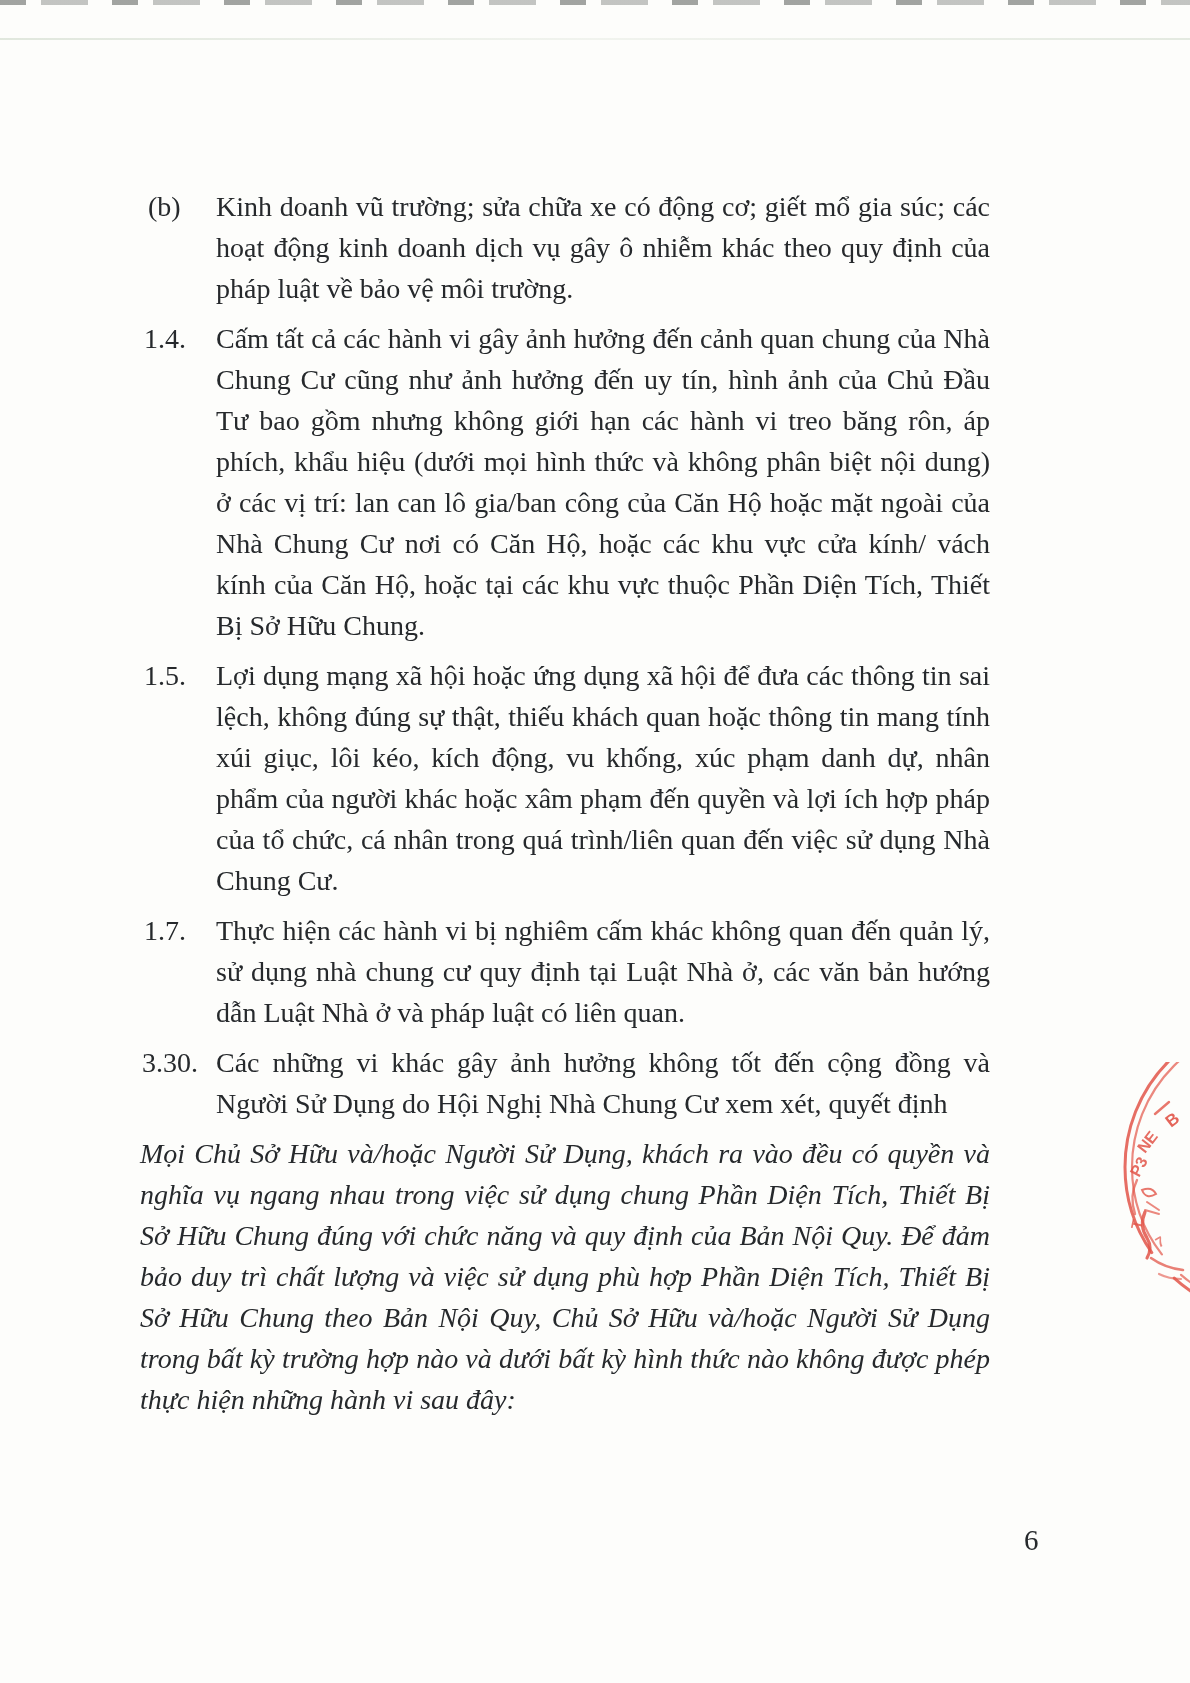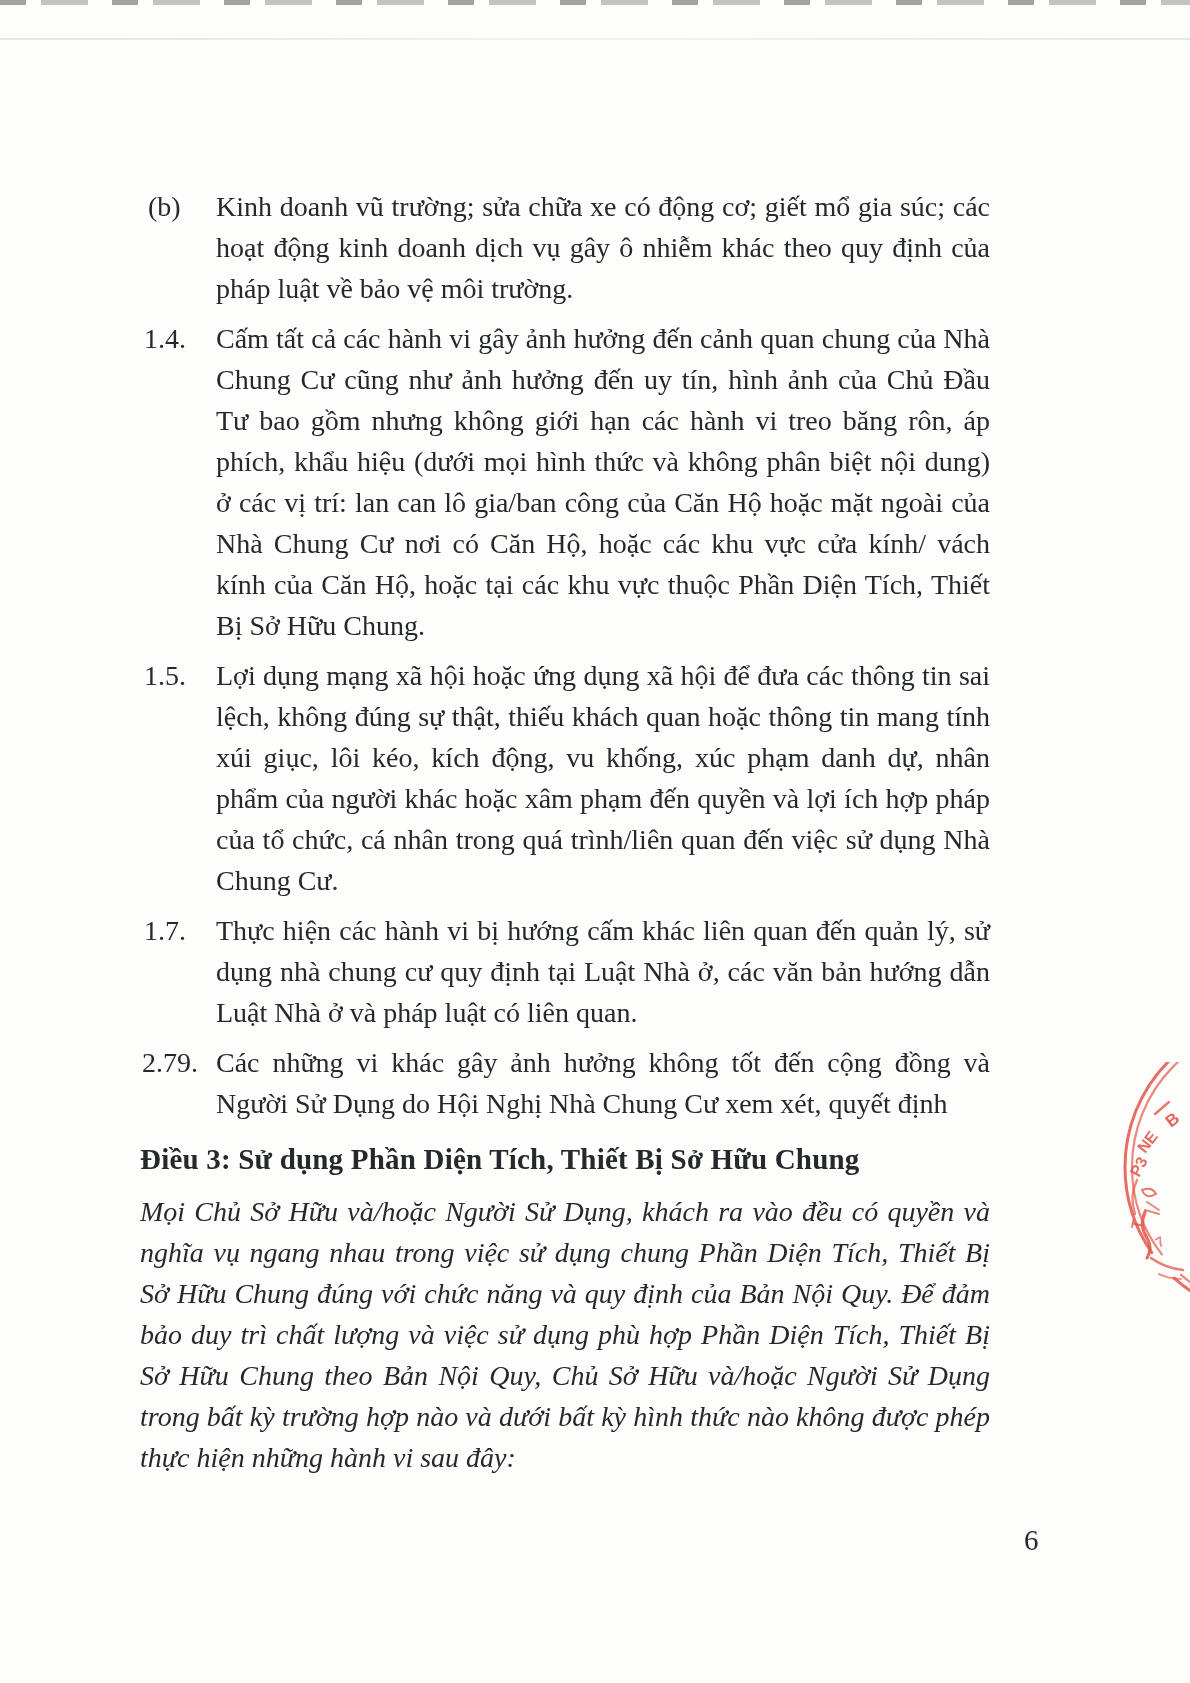--- a/index.html
+++ b/index.html
@@ -89,29 +89,28 @@
       <p class="para">Cấm tất cả các hành vi gây ảnh hưởng đến cảnh quan chung của Nhà Chung Cư cũng như ảnh hưởng đến uy tín, hình ảnh của Chủ Đầu Tư bao gồm nhưng không giới hạn các hành vi treo băng rôn, áp phích, khẩu hiệu (dưới mọi hình thức và không phân biệt nội dung) ở các vị trí: lan can lô gia/ban công của Căn Hộ hoặc mặt ngoài của Nhà Chung Cư nơi có Căn Hộ, hoặc các khu vực cửa kính/ vách kính của Căn Hộ, hoặc tại các khu vực thuộc Phần Diện Tích, Thiết Bị Sở Hữu Chung.</p>
     </div>
 
     <div class="item">
       <span class="item-label">1.5.</span>
       <p class="para">Lợi dụng mạng xã hội hoặc ứng dụng xã hội để đưa các thông tin sai lệch, không đúng sự thật, thiếu khách quan hoặc thông tin mang tính xúi giục, lôi kéo, kích động, vu khống, xúc phạm danh dự, nhân phẩm của người khác hoặc xâm phạm đến quyền và lợi ích hợp pháp của tổ chức, cá nhân trong quá trình/liên quan đến việc sử dụng Nhà Chung Cư.</p>
     </div>
 
     <div class="item">
       <span class="item-label">1.7.</span>
-      <p class="para">Thực hiện các hành vi bị hướng cấm khác liên quan đến quản lý, sử dụng nhà chung cư quy định tại Luật Nhà ở, các văn bản hướng dẫn Luật Nhà ở và pháp luật có liên quan.</p>
+      <p class="para">Thực hiện các hành vi bị nghiêm cấm khác không quan đến quản lý, sử dụng nhà chung cư quy định tại Luật Nhà ở, các văn bản hướng dẫn Luật Nhà ở và pháp luật có liên quan.</p>
     </div>
 
     <div class="item ten">
-      <span class="item-label">2.79.</span>
+      <span class="item-label">3.30.</span>
       <p class="para">Các những vi khác gây ảnh hưởng không tốt đến cộng đồng và Người Sử Dụng do Hội Nghị Nhà Chung Cư xem xét, quyết định</p>
     </div>
 
-    <h2 class="section-heading">Điều 3: Sử dụng Phần Diện Tích, Thiết Bị Sở Hữu Chung</h2>
 
     <p class="closing">Mọi Chủ Sở Hữu và/hoặc Người Sử Dụng, khách ra vào đều có quyền và nghĩa vụ ngang nhau trong việc sử dụng chung Phần Diện Tích, Thiết Bị Sở Hữu Chung đúng với chức năng và quy định của Bản Nội Quy. Để đảm bảo duy trì chất lượng và việc sử dụng phù hợp Phần Diện Tích, Thiết Bị Sở Hữu Chung theo Bản Nội Quy, Chủ Sở Hữu và/hoặc Người Sử Dụng trong bất kỳ trường hợp nào và dưới bất kỳ hình thức nào không được phép thực hiện những hành vi sau đây:</p>
 
   </div>
 
   <svg class="stamp" width="105" height="235" viewBox="0 0 105 235" xmlns="http://www.w3.org/2000/svg">
     <g fill="none" stroke="#e25549" stroke-linecap="round">
       <circle cx="190" cy="105" r="150" stroke-width="3" stroke-dasharray="70 26 120 40 90 34 999" opacity="0.85"></circle>
       <circle cx="190" cy="105" r="143" stroke-width="2.2" stroke-dasharray="55 30 80 52 110 28 999" opacity="0.7"></circle>
       <circle cx="190" cy="105" r="112" stroke-width="2.4" stroke-dasharray="14 40 60 70 40 999" opacity="0.6"></circle>

